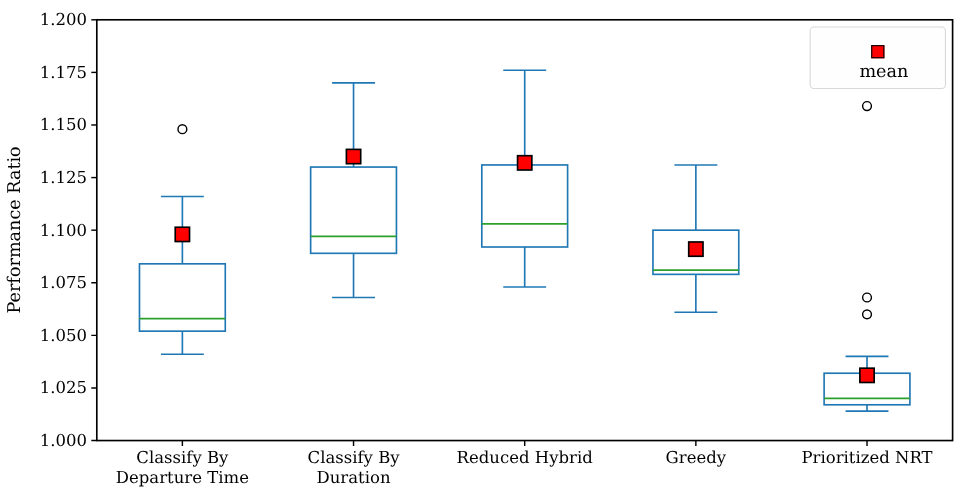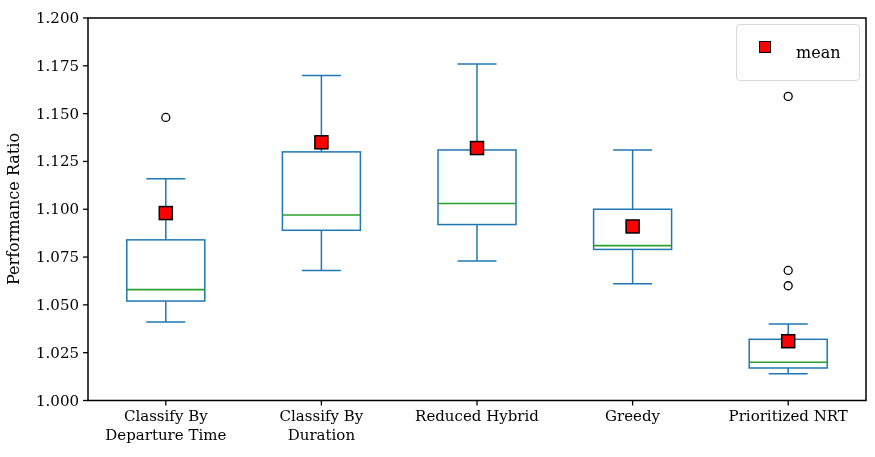--- a/index.html
+++ b/index.html
@@ -5,21 +5,21 @@
   html,body{margin:0;padding:0;background:#fff;}
   .figure{position:relative;width:875px;height:457px;background:#ffffff;
           font-family:"DejaVu Serif","Liberation Serif",serif;color:#000;overflow:hidden;}
   .figure svg{position:absolute;left:0;top:0;}
   svg text{font-family:"DejaVu Serif","Liberation Serif",serif;fill:#000000;}
   .ylabel{position:absolute;left:13px;top:209px;transform:translate(-50%,-50%) rotate(-90deg);
           white-space:nowrap;font-size:16px;}
   .legend{position:absolute;left:736px;top:24px;width:124px;height:57px;box-sizing:border-box;
           background:#fefefe;border:1px solid #d8d8d8;border-radius:4px;
           padding:5px 8px;display:flex;flex-direction:column;justify-content:space-around;}
-  .legend-row{display:flex;align-items:flex-start;height:24px;}
+  .legend-row{display:flex;align-items:center;height:24px;flex-direction:column;}
   .legend-marker-wrap{width:40px;display:flex;align-items:center;justify-content:center;}
   .sq{width:10px;height:10px;border:1.5px solid #000;box-sizing:content-box;}
   .ln{width:34px;height:2px;}
   .legend-label{margin-left:11px;font-size:16px;line-height:24px;}
 </style>
 </head>
 <body>
 
 <div class="figure">
   <svg id="chart" width="875" height="457" viewBox="0 0 875 457">

